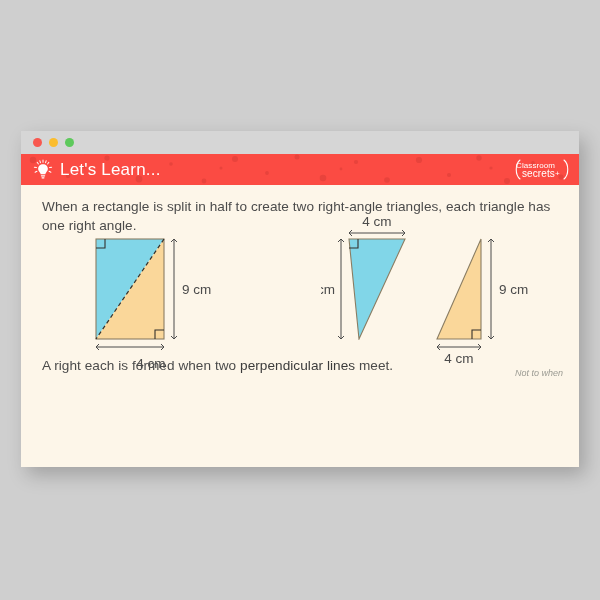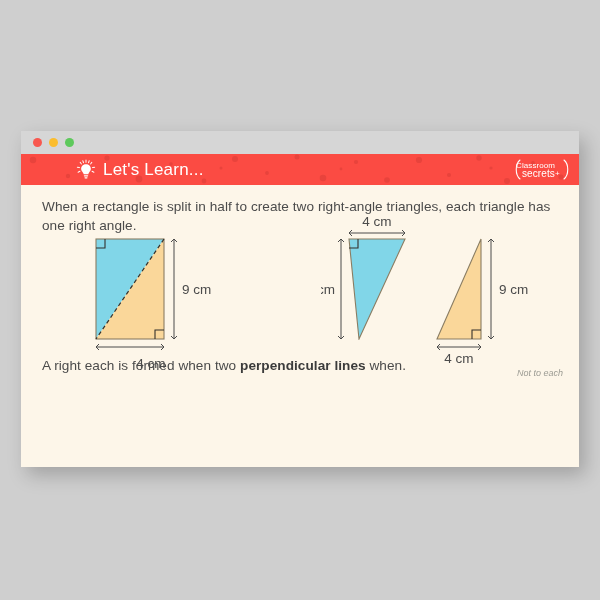--- a/index.html
+++ b/index.html
@@ -48,21 +48,20 @@
   .dot.green  { background: #5ec95c; }
 
   
   #banner {
     position: relative;
     height: 31px;
     background: #fb4b43;
     display: flex;
     align-items: center;
     overflow: hidden;
-    padding-left: 43px;
   }
   #banner-dots {
     position: absolute;
     inset: 0;
     pointer-events: none;
   }
   #bulb-icon {
     position: relative;
     z-index: 2;
     margin-left: 11px;
@@ -118,21 +117,21 @@
   }
 
   #conclusion-text {
     position: absolute;
     left: 21px;
     top: 173px;
     font-size: 13.6px;
     color: #4b4b4b;
     letter-spacing: 0.05px;
   }
-  #conclusion-text b { font-weight: 700; color: #3b3b3b; }
+  #conclusion-text b { font-weight: 400; color: #3b3b3b; }
 
   #not-to-scale {
     position: absolute;
     right: 16px;
     top: 183px;
     font-size: 9px;
     font-style: italic;
     color: #9b9b93;
   }
 
@@ -299,18 +298,18 @@
         <g stroke="#4b4b4b" stroke-width="1">
           <line x1="6" y1="122" x2="50" y2="122"></line>
           <polyline points="9,119 6,122 9,125" fill="none"></polyline>
           <polyline points="47,119 50,122 47,125" fill="none"></polyline>
         </g>
         <text class="dim-label" x="28" y="138" text-anchor="middle">4 cm</text>
       </svg>
 
     </div>
 
-    <div id="conclusion-text"><span>A right each is formed when two </span><b>perpendicular lines</b><span> when.</span></div>
-
-    <div id="not-to-scale">Not to each</div>
+    <div id="conclusion-text"><span>A right each is formed when two </span><b>perpendicular lines</b><span> meet.</span></div>
+
+    <div id="not-to-scale">Not to when</div>
 
   </div>
 </div>
 
 </body></html>

